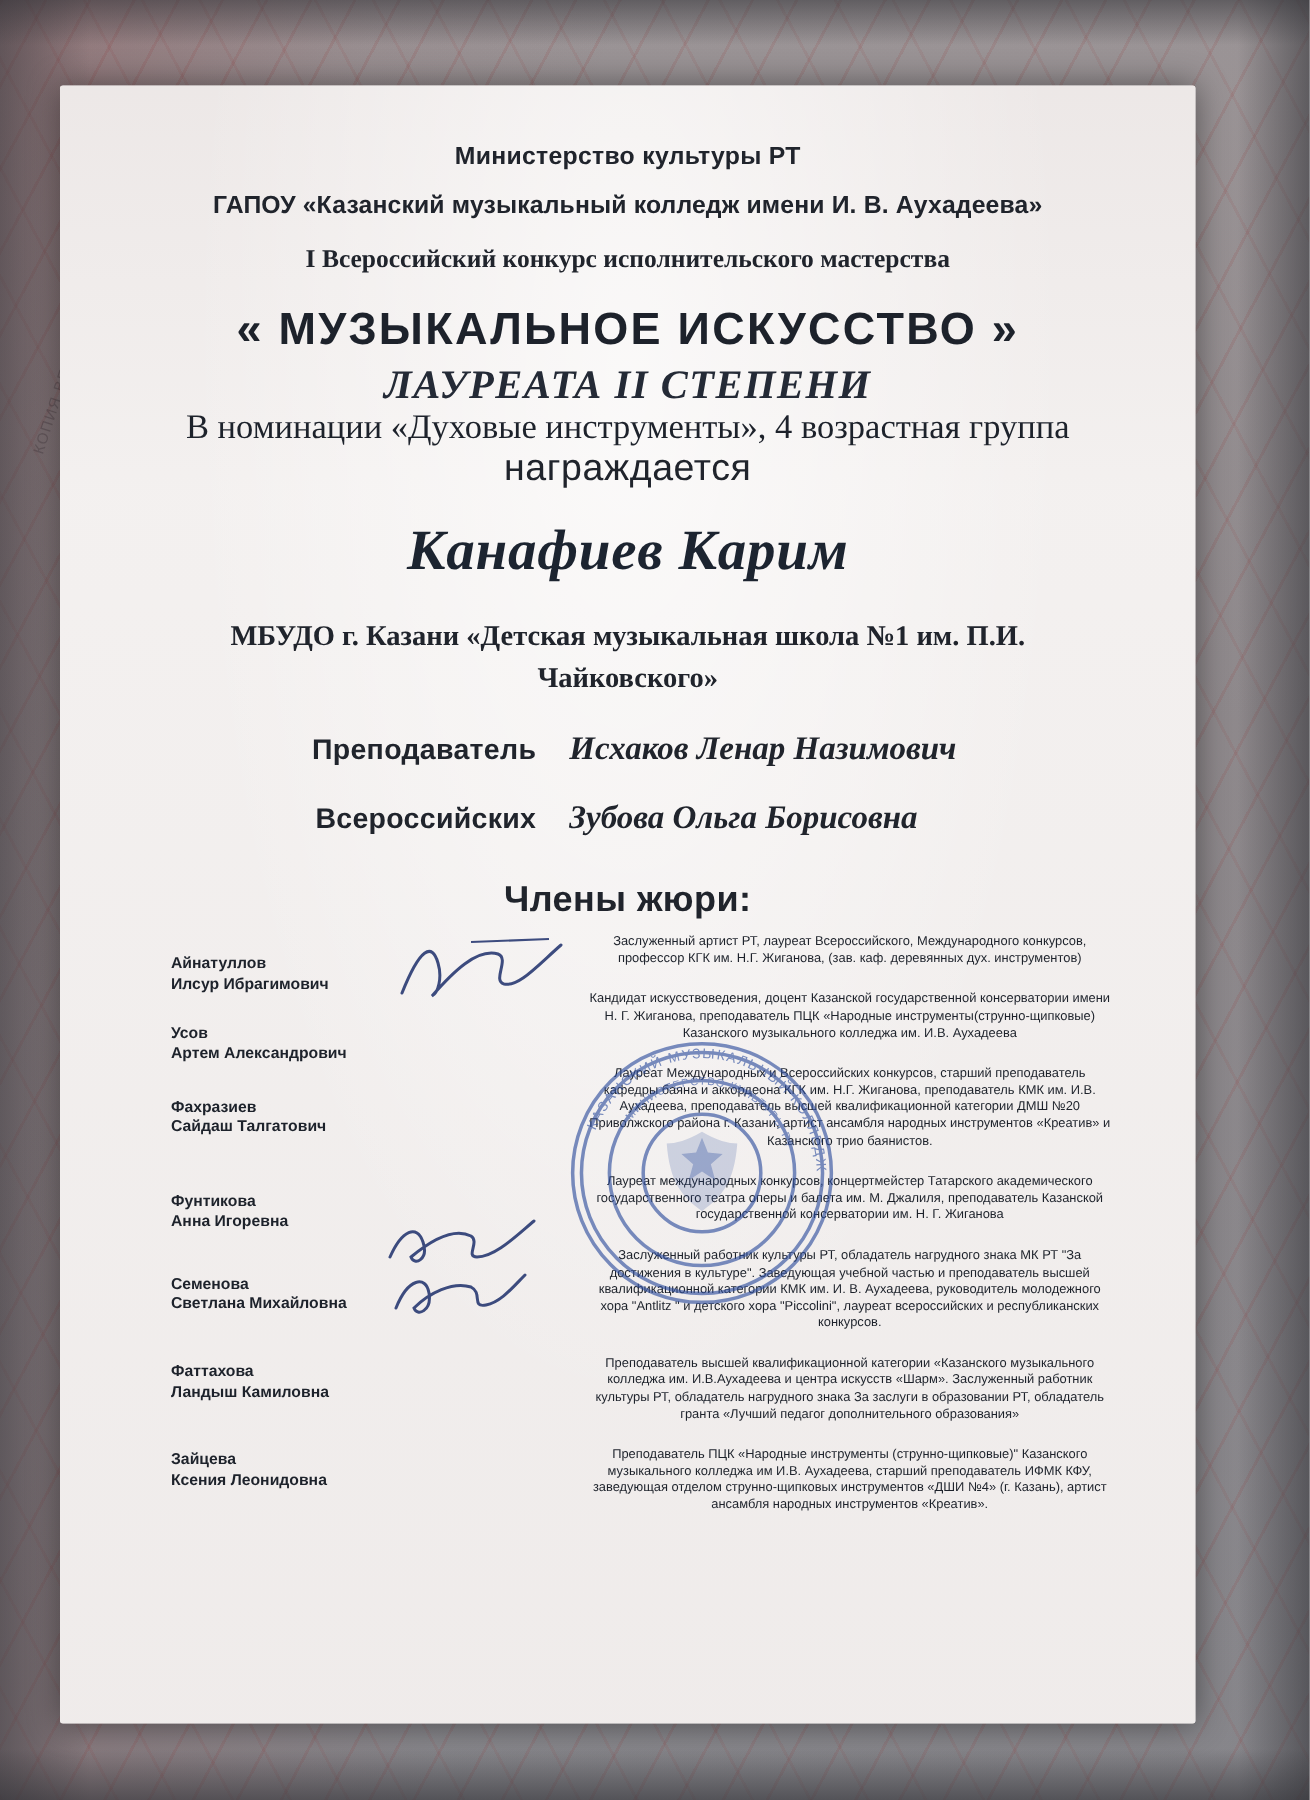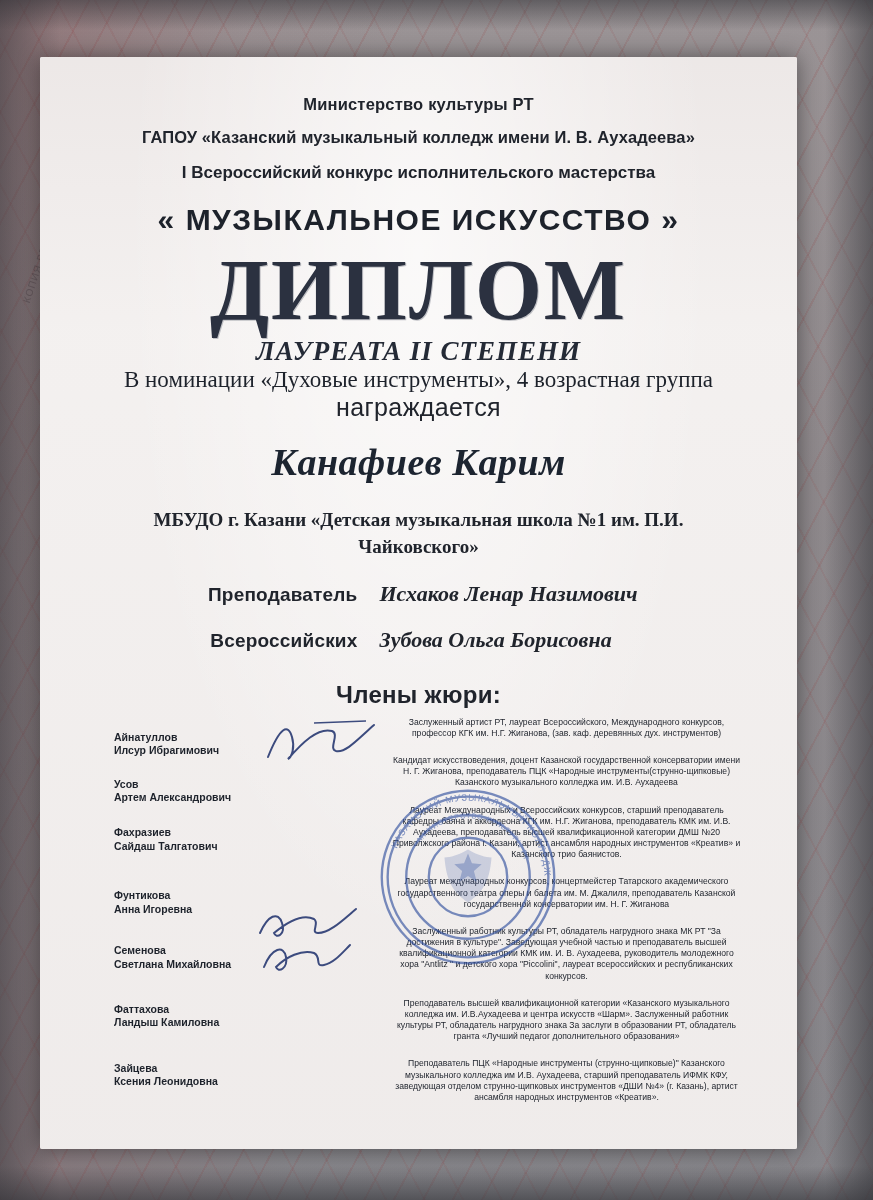--- a/index.html
+++ b/index.html
@@ -107,20 +107,21 @@
   .hdr2 {
     font-size: 16.5px;
     font-weight: bold;
     margin-top: 14px;
     letter-spacing: 0.1px;
   }
   .hdr3 {
     font-size: 17px;
     font-weight: bold;
     margin-top: 16px;
+    font-family: Liberation Serif, serif;
   }
   .comp-name {
     margin-top: 20px;
     font-size: 30px;
     font-weight: bold;
     letter-spacing: 1.5px;
     color: #1d222b;
   }
 
   
@@ -271,21 +272,20 @@
 
   <div class="sheet">
     <div class="sheet-tint"></div>
     <div class="inner">
 
       <div class="hdr1">Министерство культуры РТ</div>
       <div class="hdr2">ГАПОУ «Казанский музыкальный колледж имени И. В. Аухадеева»</div>
       <div class="hdr3">I Всероссийский конкурс исполнительского мастерства</div>
       <div class="comp-name">« МУЗЫКАЛЬНОЕ ИСКУССТВО »</div>
 
-      <div class="diploma">ДИПЛОМ</div>
       <div class="degree">ЛАУРЕАТА II СТЕПЕНИ</div>
 
       <div class="nomination">В номинации «Духовые инструменты», 4 возрастная группа</div>
       <div class="awarded">награждается</div>
       <div class="laureate">Канафиев Карим</div>
       <div class="school">МБУДО г. Казани «Детская музыкальная школа №1 им. П.И. Чайковского»</div>
 
       <div class="role-row">
         <div class="role-label">Преподаватель</div>
         <div class="role-value">Исхаков Ленар Назимович</div>

